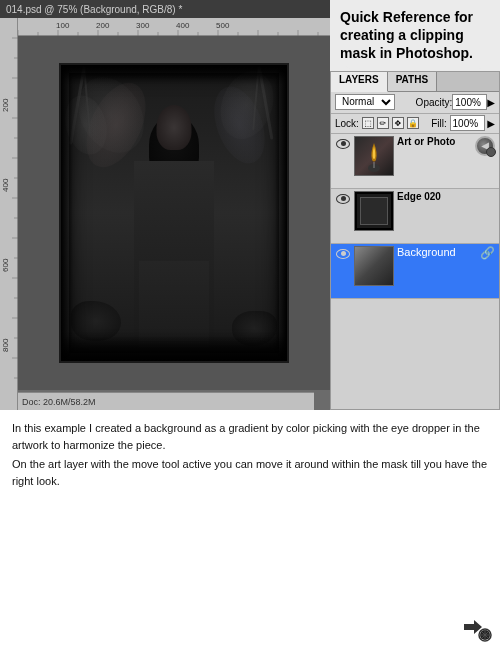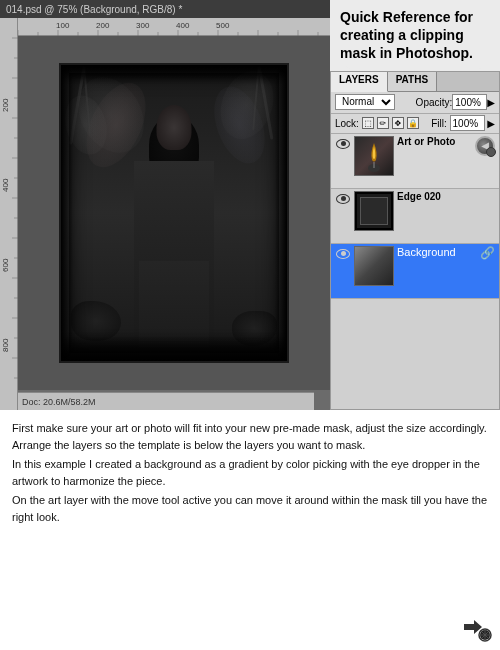--- a/index.html
+++ b/index.html
@@ -673,21 +673,20 @@
           <div class="link-icon">🔗</div>
         </div>
 
       </div>
     </div>
   </div>
 </div>
 
 <div class="bottom-section">
   <div class="bottom-text">
-    <p>First make sure your art or photo will fit into your new pre-made mask, adjust the size accordingly. Arrange the layers so the template is below the layers you want to mask.</p>
     <p>In this example  I created  a  background as a gradient by color picking with the eye dropper in the artwork to harmonize the piece.</p>
     <p>On the art layer with the move tool active you can move it  around within the mask till you have the right look.</p>
   </div>
 
   <div class="dropper-icon">
     <svg width="30" height="30" viewBox="0 0 30 30">
 
       <polygon points="20,15 12,8 12,12 2,12 2,18 12,18 12,22" fill="#333"></polygon>
 
       <circle cx="23" cy="23" r="6" fill="none" stroke="#333" stroke-width="1.5"></circle>

